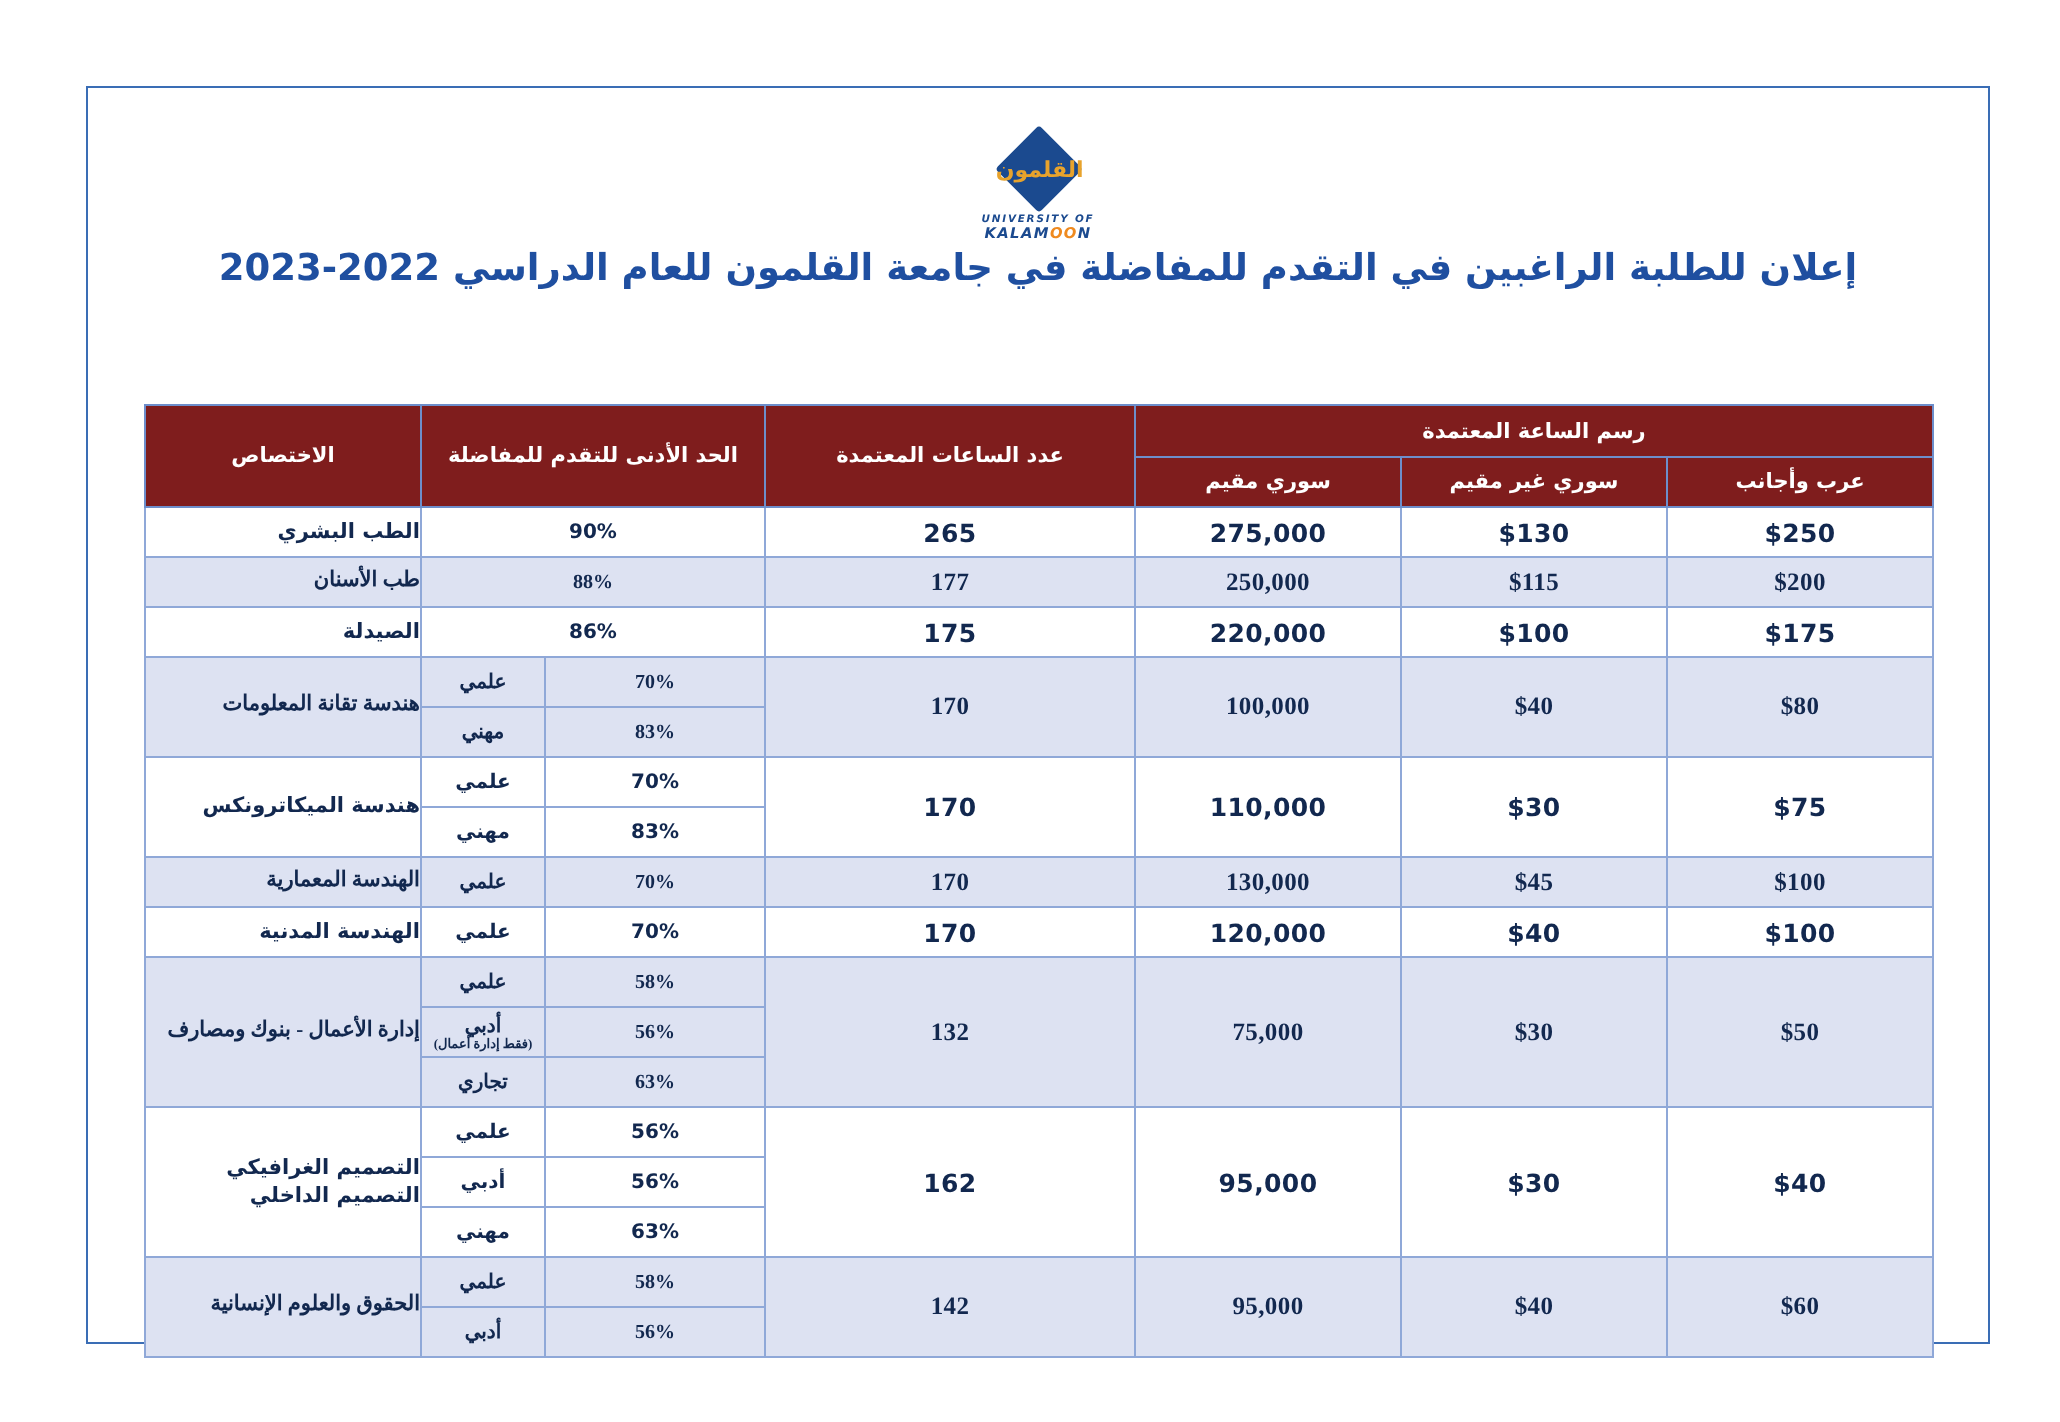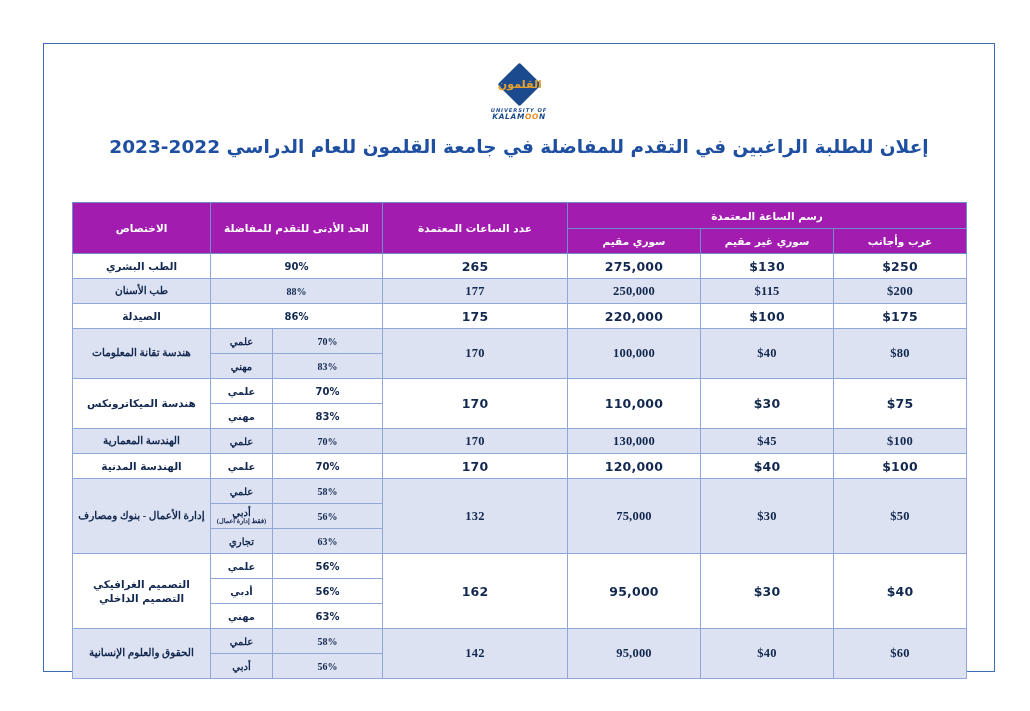--- a/index.html
+++ b/index.html
@@ -54,21 +54,21 @@
     display:block;
   }
   .logo-line2{
     font-size:7.4px;letter-spacing:0.7px;color:#1b4a8f;font-weight:bold;
     display:block;
   }
   .logo-line2 .oo{color:#ef8a1f;}
 
   
   .title-main{
-    position:absolute;left:0;right:0;top:92px;
+    position:absolute;left:0;right:0;top:80px;
     text-align:center;
     color:#1f4fa0;
     font-size:18.5px;
     font-weight:bold;
     direction:rtl;
   }
   .title-sub{
     position:absolute;left:0;right:0;top:124px;
     text-align:center;
     color:#d0242a;
@@ -92,37 +92,37 @@
   }
   th,td{
     border:1px solid #8fa8d8;
     text-align:center;
     vertical-align:middle;
     padding:0;
     font-size:11px;
     color:#12284f;
   }
   thead th{
-    background:#a21caf;
+    background:#7f1d1d;
     color:#ffffff;
     font-weight:bold;
     font-size:10.5px;
     border-color:#6d8ecb;
   }
   thead tr.r1 th{height:25px;}
   thead tr.r2 th{height:24px;}
 
   tbody td{height:24px;font-weight:bold;}
   tbody tr.alt > td{background:#dde2f2;font-family:Liberation Serif, serif;}
   tbody tr.wht > td{background:#ffffff;}
   td.shaded{background:#dde2f2 !important;}
   td.plain{background:#ffffff !important;}
 
   td.num{font-size:12.5px;letter-spacing:.2px;}
-  td.spec{font-size:10.5px;font-weight:bold;line-height:1.35;}
+  td.spec{font-size:10.5px;font-weight:bold;line-height:1.35;text-align:right;}
   td.branch{font-size:10px;font-weight:bold;}
   td.pct{font-size:10px;font-weight:bold;}
   .note{display:block;font-size:6.5px;font-weight:bold;margin-top:-1px;}
 
   
   .footer{
     position:absolute;left:0;right:0;top:578px;
     text-align:center;
     color:#d0242a;
     font-size:17px;

